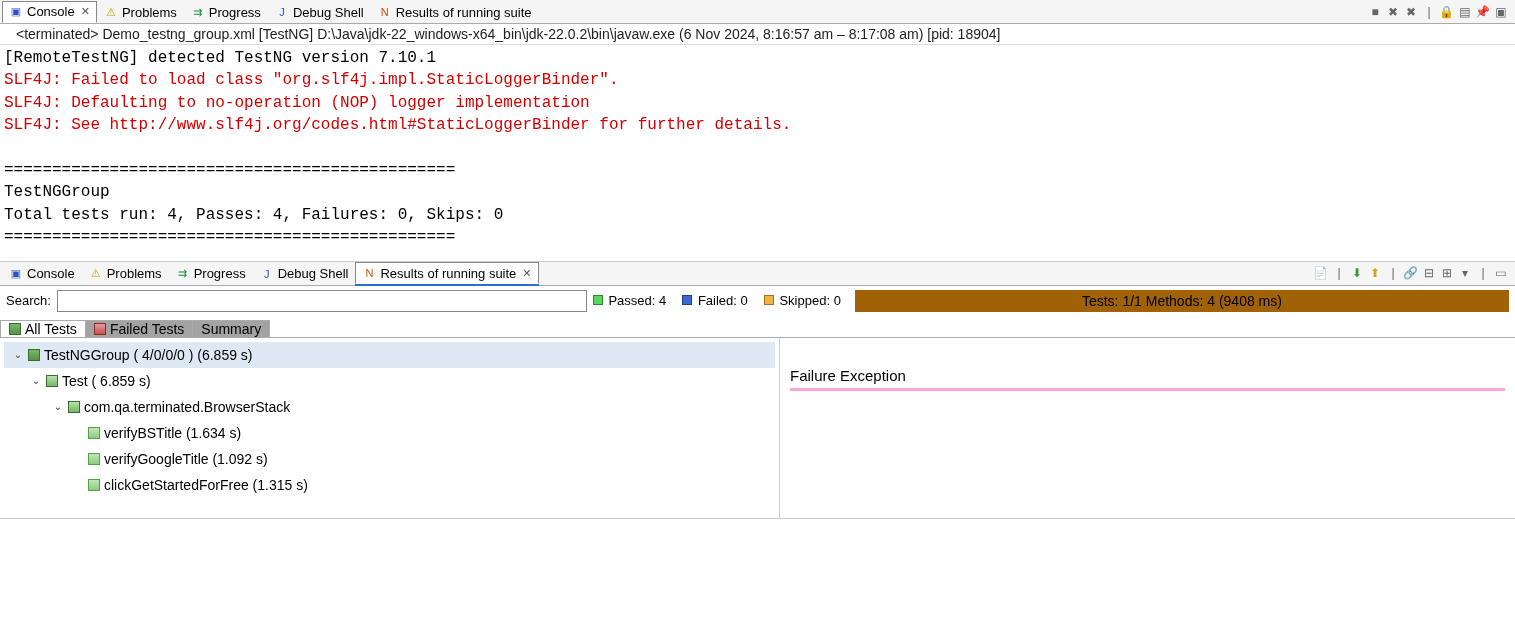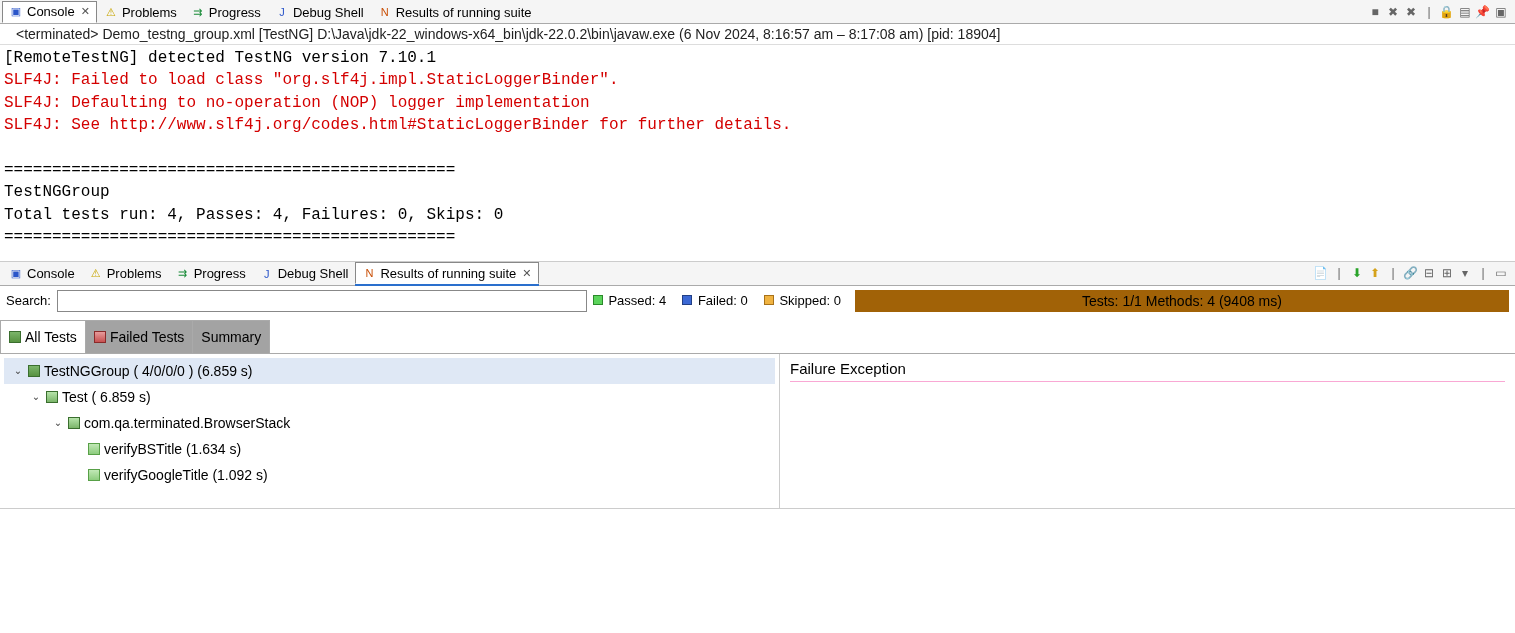--- a/index.html
+++ b/index.html
@@ -36,34 +36,34 @@
   .search-row { display: flex; align-items: center; padding: 4px 6px; gap: 6px; }
   .search-row input { flex: 0 0 530px; height: 22px; border: 1px solid #888; padding: 0 4px; font-size: 13px; }
   .counters { display: flex; gap: 16px; align-items: center; }
   .counters .bullet { width: 10px; height: 10px; display:inline-block; border:1px solid; margin-right:2px; }
   .bullet.green { background:#5bd45b; border-color:#2a8a2a; }
   .bullet.blue  { background:#3b68d4; border-color:#223f85; }
   .bullet.orange{ background:#f0b341; border-color:#a8721a; }
   .status-bar { flex:1; height: 22px; background: #a16207; display:flex; align-items:center; justify-content:center; font-size:14px; margin-left:8px; }
 
   .inner-tabs { display:flex; border-bottom:1px solid #aaa; margin-top:4px; }
-  .inner-tabs .itab { padding:8px 8px; border:1px solid #aaa; border-bottom:none; background:#fff; margin-right:-1px; display:flex; align-items:center; gap:4px; font-size:14px;}
+  .inner-tabs .itab { padding:0 8px; border:1px solid #aaa; border-bottom:none; background:#fff; margin-right:-1px; display:flex; align-items:center; gap:4px; font-size:14px;}
   .inner-tabs .itab.active { background:#fff; position:relative; z-index:2; }
   .inner-tabs .itab:not(.active){ background:#a3a3a3; }
 
   .lower { display:flex; }
   .tree-pane { flex:0 0 780px; padding:4px 4px 20px 4px; border-right:1px solid #ccc; }
   .tree-row { display:flex; align-items:center; gap:4px; height:26px; font-size:14px; }
   .tree-row.sel { background:#dfe8f5; }
   .tree-row .pad0 { width: 4px; }
   .tree-row .pad1 { width: 22px; }
   .tree-row .pad2 { width: 44px; }
   .tree-row .pad3 { width: 80px; }
   .fail-pane { flex:1; padding:6px 10px; font-size:15px; }
-  .fail-hdr { border-bottom:1px solid #f9a8d4; padding-bottom:4px; }
+  .fail-hdr { border-bottom:3px solid #f9a8d4; padding-bottom:4px;margin-top:23px; }
   .glyph { font-family:"Segoe UI",sans-serif; }
 </style>
 </head>
 <body>
 
 <div class="pane">
   <div class="tabbar">
     <div class="tab active">
       <span class="icon console glyph">▣</span>
       <span>Console</span>
@@ -199,18 +199,23 @@
       <div class="tree-row">
         <span class="pad3"></span>
         <span class="icon method"></span>
         <span>verifyBSTitle  (1.634 s)</span>
       </div>
       <div class="tree-row">
         <span class="pad3"></span>
         <span class="icon method"></span>
         <span>verifyGoogleTitle  (1.092 s)</span>
       </div>
+      <div class="tree-row">
+        <span class="pad3"></span>
+        <span class="icon method"></span>
+        <span>clickGetStartedForFree  (1.315 s)</span>
+      </div>
     </div>
     <div class="fail-pane">
       <div class="fail-hdr">Failure Exception</div>
     </div>
   </div>
 </div>
 
 </body></html>

